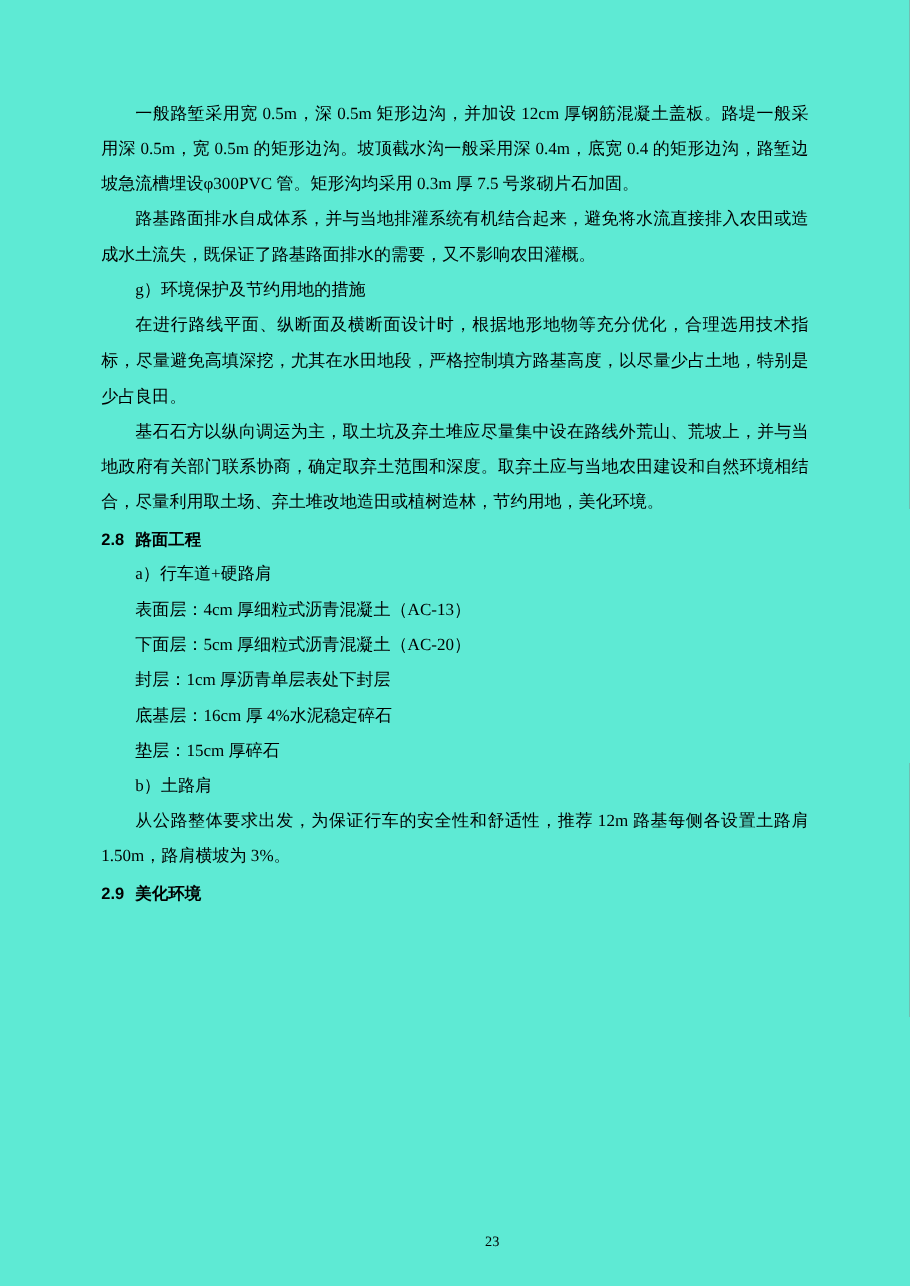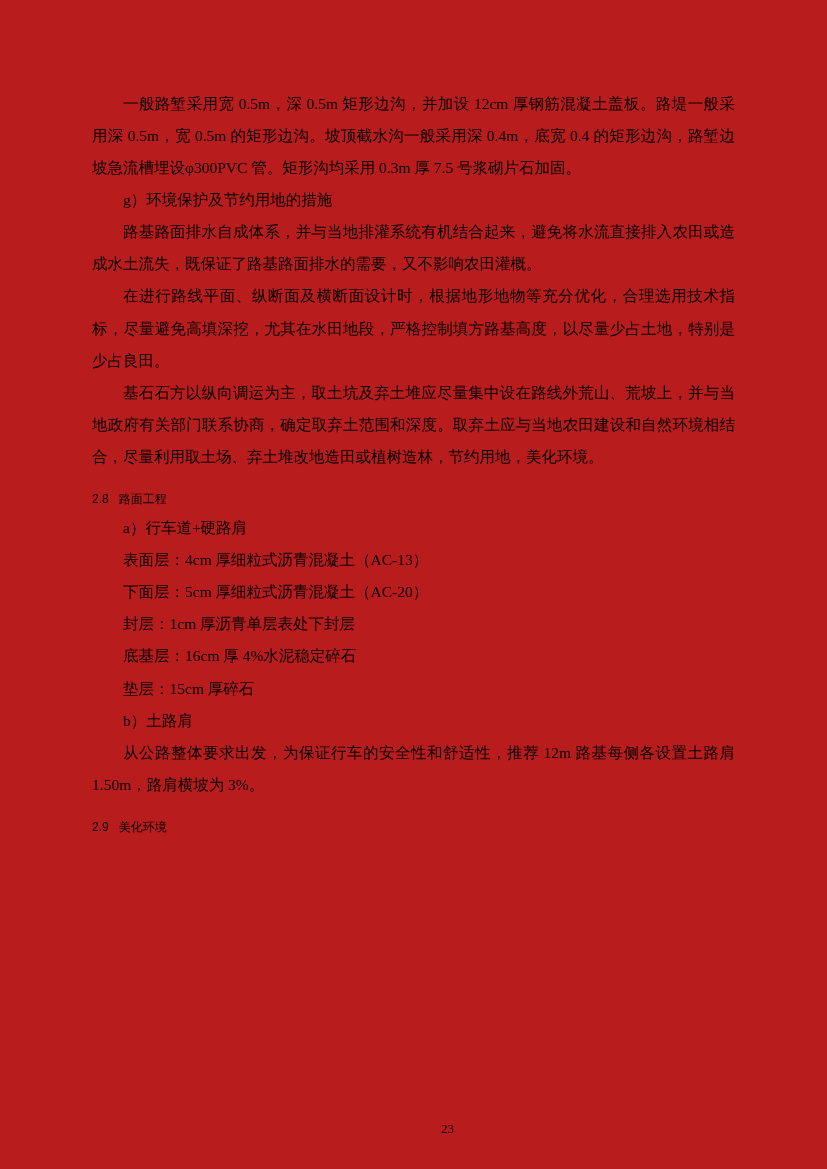--- a/index.html
+++ b/index.html
@@ -7,46 +7,46 @@
     padding: 0;
     background: #8a8a8a;
   }
   body {
     display: flex;
     justify-content: center;
   }
   .page {
     width: 827px;
     height: 1169px;
-    background: #b91c1c;
+    background: #5eead4;
     position: relative;
     box-sizing: border-box;
     padding: 88px 92px 40px 92px;
     font-family: "Liberation Serif", "DejaVu Serif", serif;
     color: #000000;
   }
   .doc-body {
     font-size: 15.5px;
     line-height: 2.07;
     text-align: justify;
     text-justify: inter-ideograph;
   }
   p {
     margin: 0;
   }
   .para {
     text-indent: 2em;
   }
   .heading {
     font-family: "Liberation Sans", "DejaVu Sans", sans-serif;
-    font-weight: normal;
-    font-size: 12px;
+    font-weight: bold;
+    font-size: 15px;
     line-height: 2.1;
     text-indent: 0;
-    margin-top: 14px;
+    margin-top: 2px;
   }
   .heading .num {
     margin-right: 10px;
   }
   .page-number {
     position: absolute;
     bottom: 32px;
     left: 0;
     width: 100%;
     text-align: center;
@@ -55,22 +55,22 @@
     margin-left: 34px;
   }
 </style>
 </head>
 <body>
 
 <div class="page">
   <div class="doc-body">
 
     <p class="para">一般路堑采用宽 0.5m，深 0.5m 矩形边沟，并加设 12cm 厚钢筋混凝土盖板。路堤一般采用深 0.5m，宽 0.5m 的矩形边沟。坡顶截水沟一般采用深 0.4m，底宽 0.4 的矩形边沟，路堑边坡急流槽埋设φ300PVC 管。矩形沟均采用 0.3m 厚 7.5 号浆砌片石加固。</p>
+    <p class="para">路基路面排水自成体系，并与当地排灌系统有机结合起来，避免将水流直接排入农田或造成水土流失，既保证了路基路面排水的需要，又不影响农田灌概。</p>
     <p class="para">g）环境保护及节约用地的措施</p>
-    <p class="para">路基路面排水自成体系，并与当地排灌系统有机结合起来，避免将水流直接排入农田或造成水土流失，既保证了路基路面排水的需要，又不影响农田灌概。</p>
     <p class="para">在进行路线平面、纵断面及横断面设计时，根据地形地物等充分优化，合理选用技术指标，尽量避免高填深挖，尤其在水田地段，严格控制填方路基高度，以尽量少占土地，特别是少占良田。</p>
     <p class="para">基石石方以纵向调运为主，取土坑及弃土堆应尽量集中设在路线外荒山、荒坡上，并与当地政府有关部门联系协商，确定取弃土范围和深度。取弃土应与当地农田建设和自然环境相结合，尽量利用取土场、弃土堆改地造田或植树造林，节约用地，美化环境。</p>
 
     <p class="heading">
       <span class="num">2.8</span><span>路面工程</span>
     </p>
 
     <p class="para">a）行车道+硬路肩</p>
     <p class="para">表面层：4cm 厚细粒式沥青混凝土（AC-13）</p>
     <p class="para">下面层：5cm 厚细粒式沥青混凝土（AC-20）</p>

